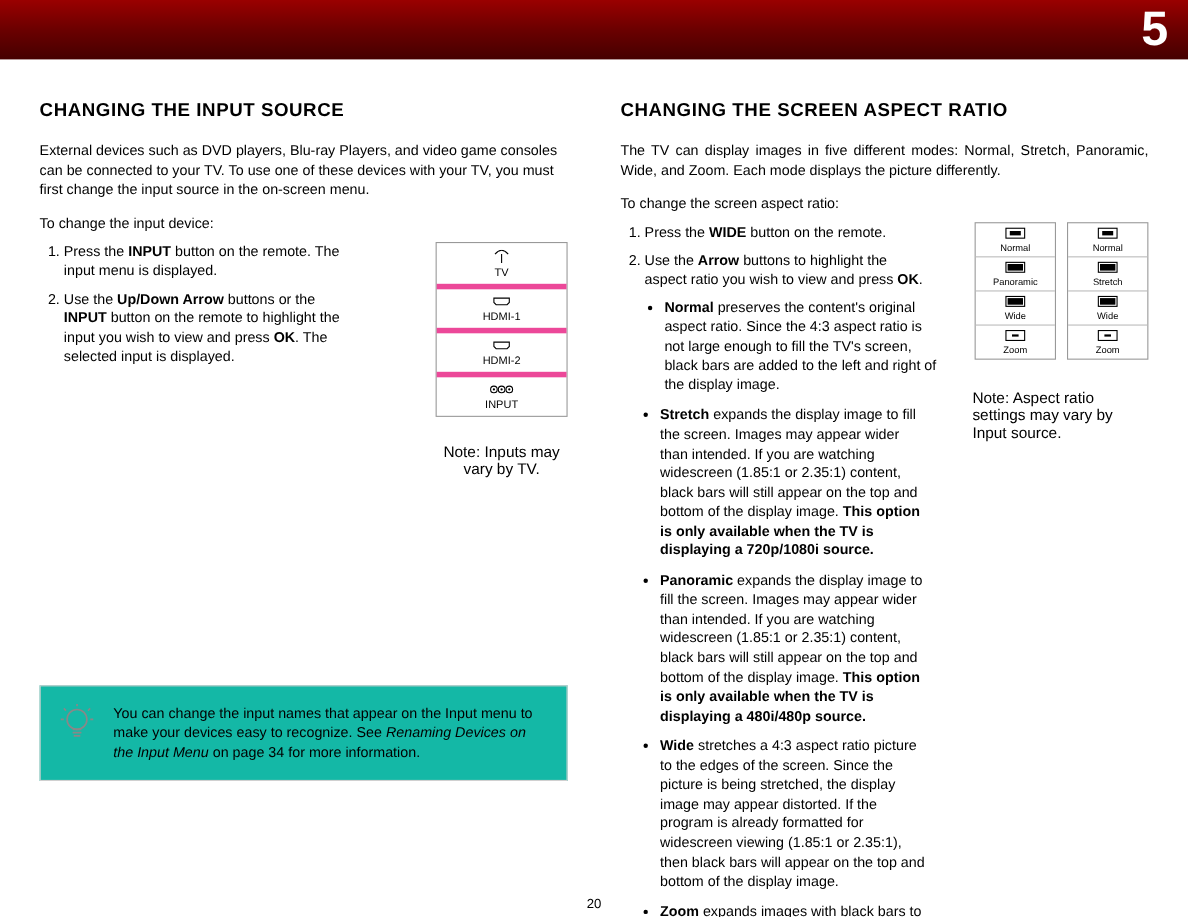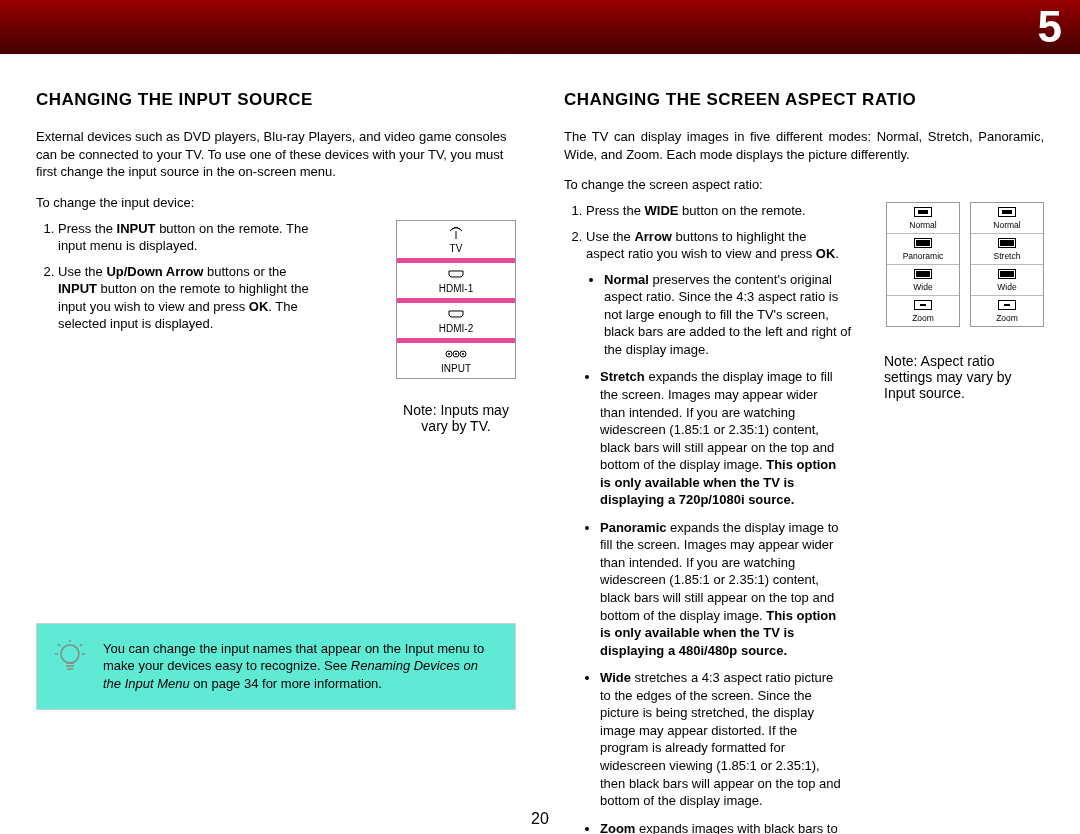--- a/index.html
+++ b/index.html
@@ -83,21 +83,21 @@
   .input-menu .item:last-child { border-bottom: none; }
   .input-menu .icon-row { font-size: 12px; line-height: 1; margin-bottom: 2px; }
   .input-note, .aspect-note {
     font-size: 14px;
     color: #000;
     margin-top: 6px;
     text-align: left;
   }
   .input-note { text-align: center; width: 120px; position: absolute; right: 0; top: 176px;}
   .tip-box {
-    background: #5eead4;
+    background: #14b8a6;
     border: 1px solid #d0d0d0;
     display: flex;
     align-items: flex-start;
     padding: 16px 18px;
     gap: 18px;
     margin-top: 290px;
   }
   .tip-box .bulb {
     font-size: 28px;
     color: #888;
@@ -158,21 +158,21 @@
     top: 145px;
     width: 160px;
   }
   .left-steps-text { width: 290px; }
   .right-steps-text { width: 280px; }
   .page-num {
     position: absolute;
     bottom: 6px;
     left: 50%;
     transform: translateX(-50%);
-    font-size: 16px;
+    font-size: 12px;
   }
 </style>
 </head>
 <body>
 
 <div class="header-bar">
   <span class="chapter-num">5</span>
 </div>
 
 <div class="content">

